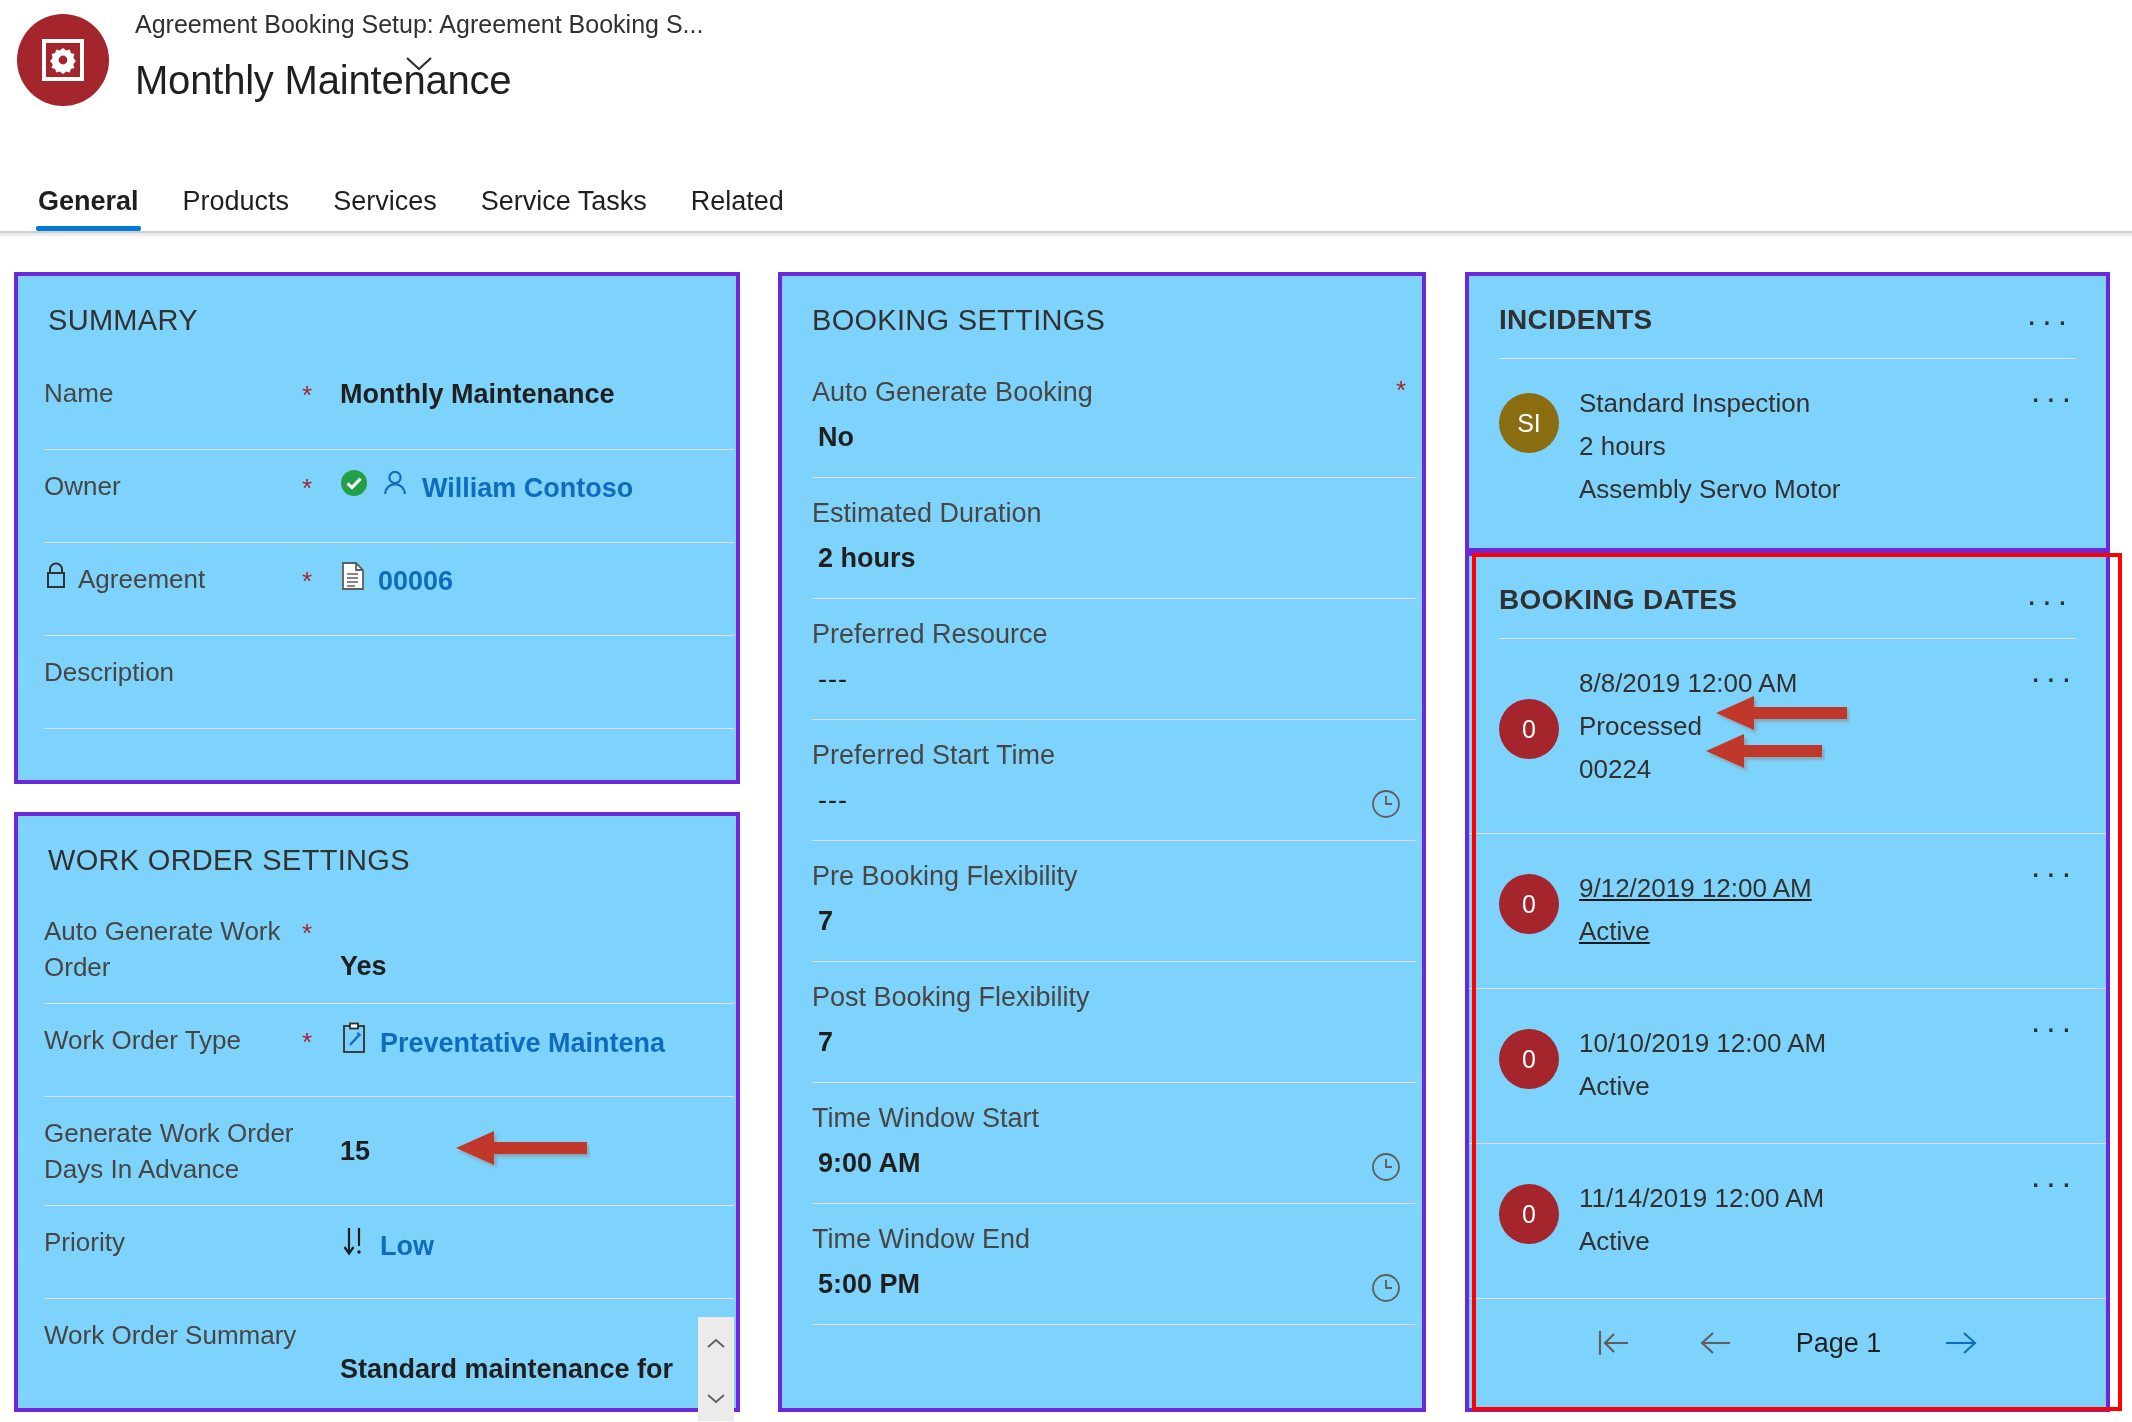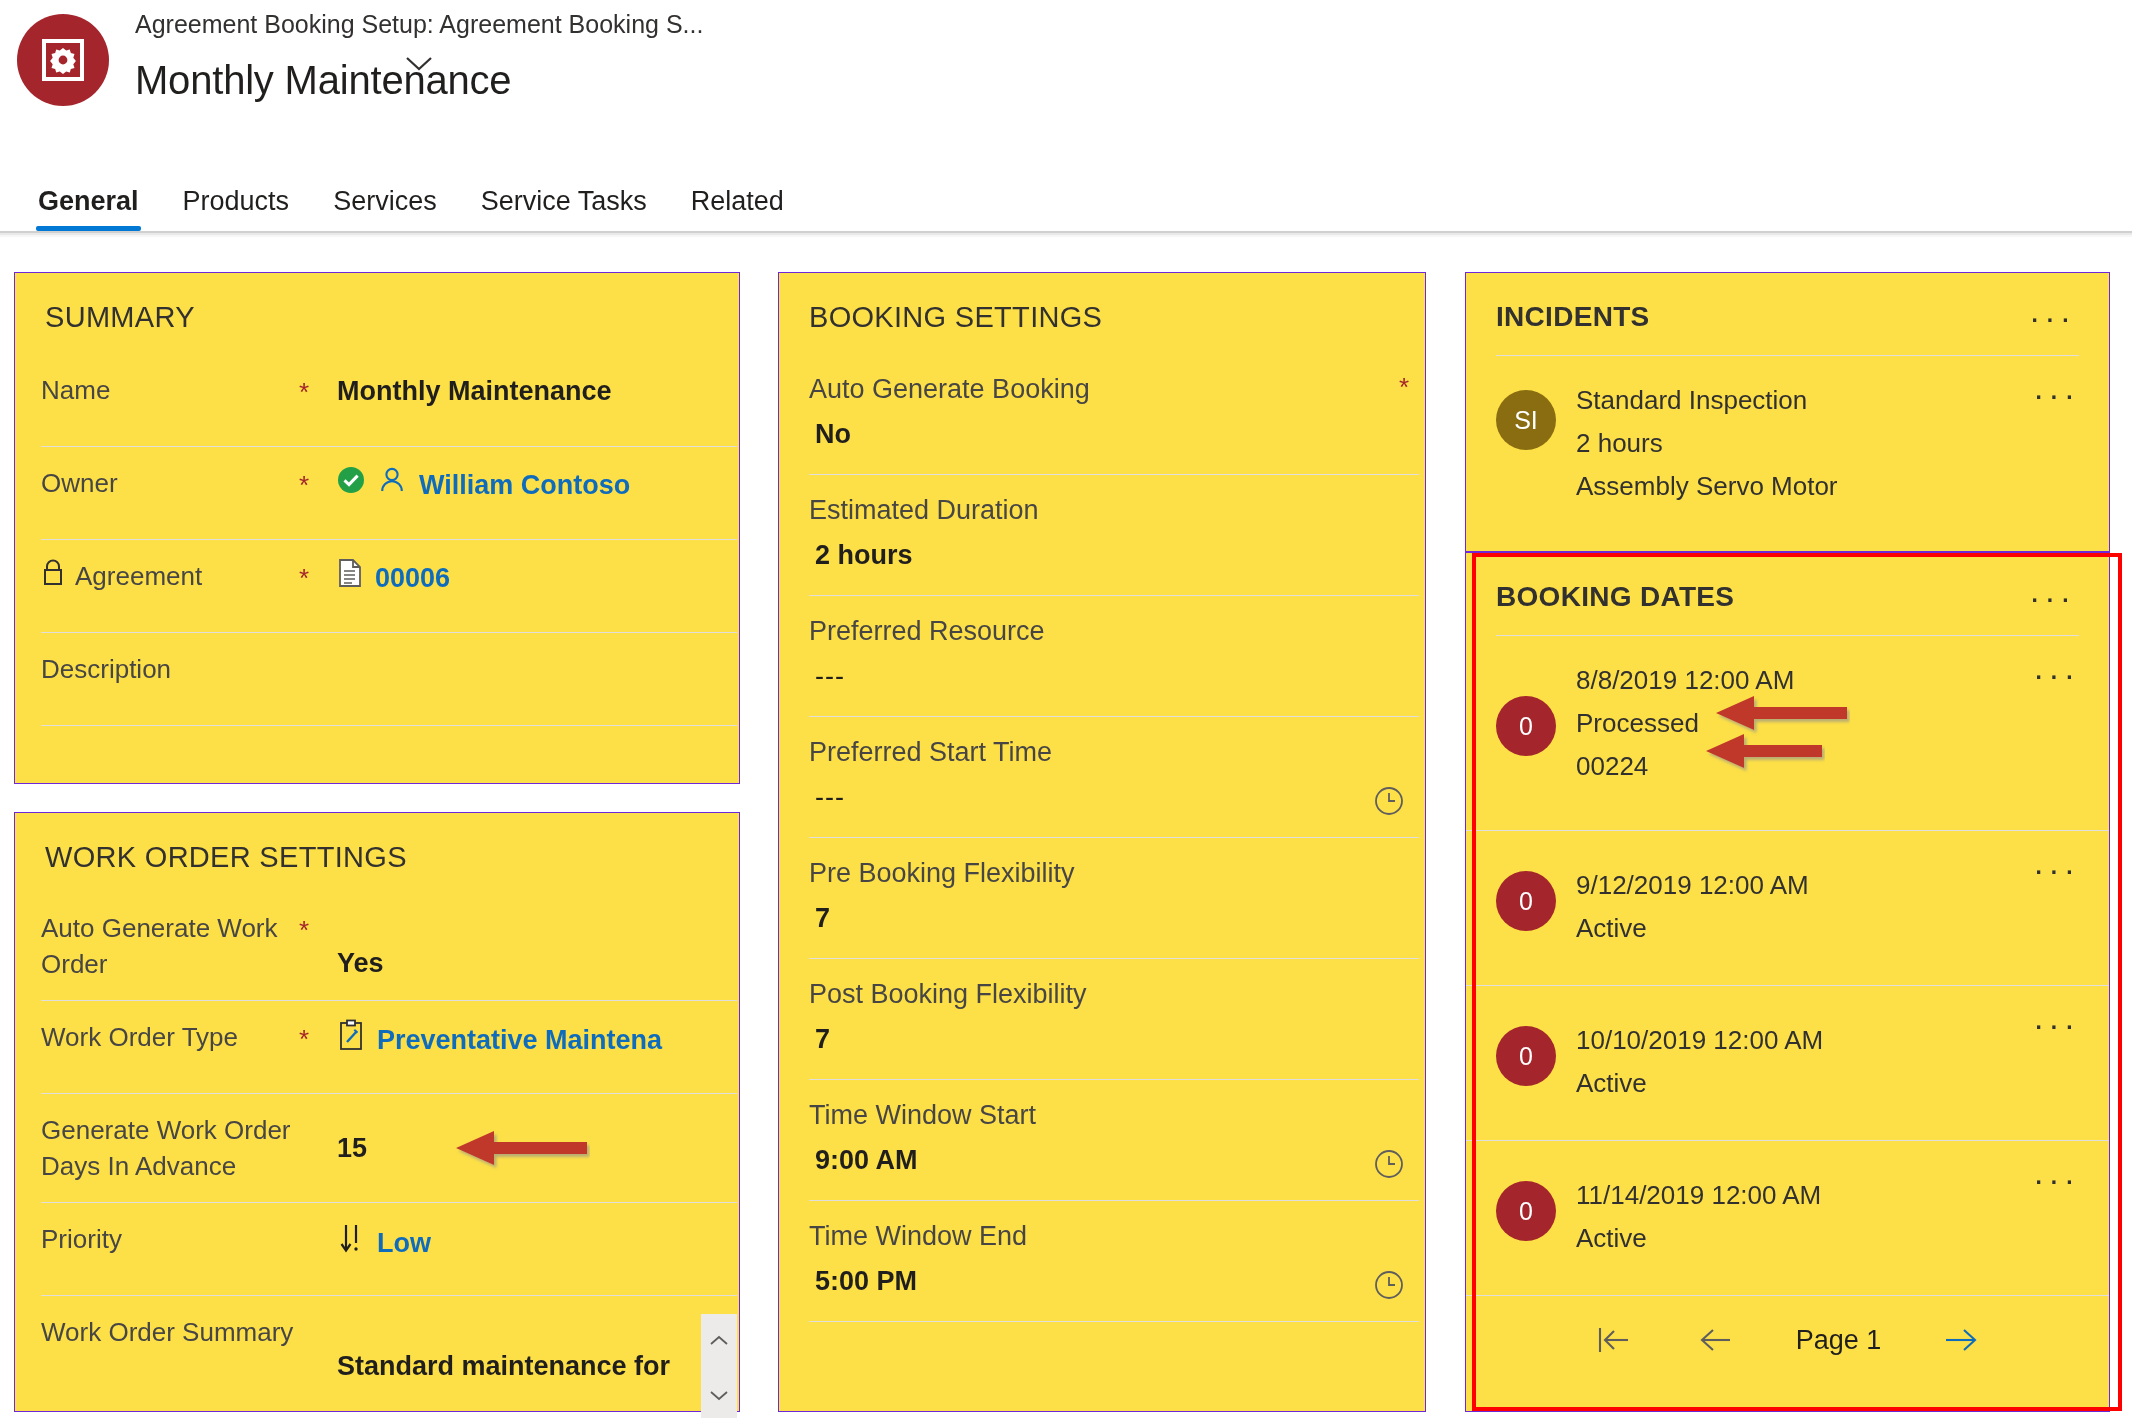--- a/index.html
+++ b/index.html
@@ -43,21 +43,21 @@
   .tab.active::after{
     content:"";position:absolute;left:20px;right:20px;bottom:0;height:5px;background:#0078d4;border-radius:2px;
   }
   .tabs-divider{
     position:absolute;left:0;top:56px;width:2132px;height:6px;
     background:linear-gradient(to bottom,#d0d0d0 0 2px, #e9e9e9 2px 4px, #f6f6f6 4px 6px);
   }
 
   
   .card{
-    position:absolute;background:#fde047;border:1px solid #6d28d9;box-sizing:border-box;
+    position:absolute;background:#7dd3fc;border:4px solid #6d28d9;box-sizing:border-box;
   }
   .card-title{
     font-size:29px;color:#323130;font-weight:400;letter-spacing:.3px;
   }
 
   
   #card-summary{left:14px;top:272px;width:726px;height:512px;}
   #card-wo{left:14px;top:812px;width:726px;height:600px;}
   #card-booking{left:778px;top:272px;width:648px;height:1140px;}
   #card-incidents{left:1465px;top:272px;width:645px;height:280px;}
@@ -398,21 +398,21 @@
     <div class="li-lines">
       <div class="li-line">8/8/2019 12:00 AM</div>
       <div class="li-line">Processed</div>
       <div class="li-line">00224</div>
     </div>
     <div class="ellipsis li-ellipsis">···</div>
   </div>
 
   <div class="list-item" style="min-height:110px;">
     <div class="avatar-circle" style="background:#a4262c;margin-top:18px;">0</div>
-    <div class="li-lines" style="padding-top:12px;">
+    <div class="li-lines" style="padding-top:12px;text-decoration:underline;">
       <div class="li-line">9/12/2019 12:00 AM</div>
       <div class="li-line">Active</div>
     </div>
     <div class="ellipsis li-ellipsis">···</div>
   </div>
 
   <div class="list-item" style="min-height:110px;">
     <div class="avatar-circle" style="background:#a4262c;margin-top:18px;">0</div>
     <div class="li-lines" style="padding-top:12px;">
       <div class="li-line">10/10/2019 12:00 AM</div>

